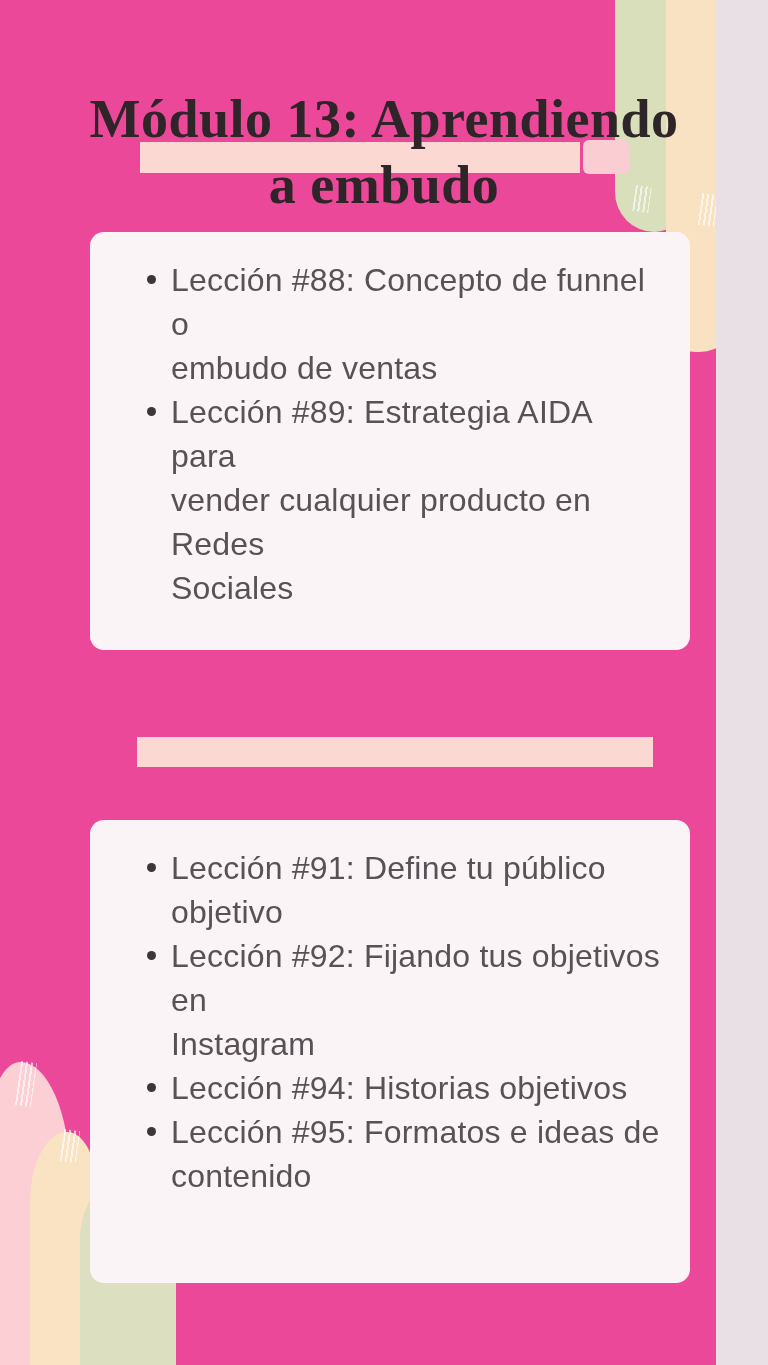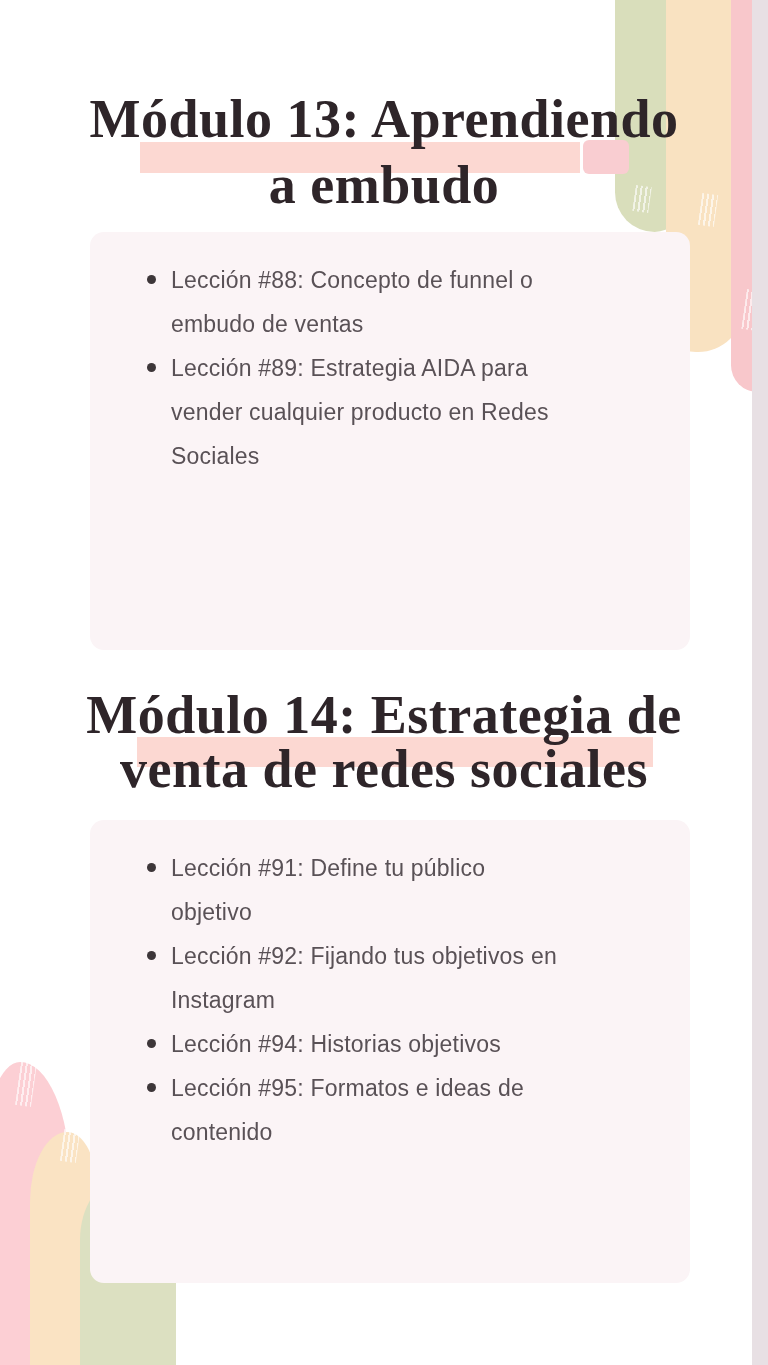--- a/index.html
+++ b/index.html
@@ -1,22 +1,21 @@
 <!DOCTYPE html>
 <html><head>
 <meta charset="utf-8">
 <style>
   html,body{margin:0;padding:0;background:#e8e0e4;}
   .stage{
     position:relative;
     width:716px;height:1365px;
     overflow:hidden;
-    background:#ffffff;
+    background:#ec4899;
     font-family:"Liberation Sans", sans-serif;
-    padding-left:36px;
   }
   
   .stroke{position:absolute;}
   .tr-green{left:615px;top:-8px;width:68px;height:240px;background:#d9debb;border-radius:0 0 30px 42px;z-index:1;}
   .tr-peach{left:666px;top:-8px;width:78px;height:360px;background:#f9e2c1;border-radius:0 0 46px 30px;z-index:2;}
   .tr-pink{left:731px;top:-8px;width:45px;height:400px;background:#f8c7cb;border-radius:0 0 34px 50px;z-index:3;}
   .tr-pink-patch{left:583px;top:140px;width:46px;height:34px;background:#f9cdd1;border-radius:6px;z-index:1;}
   .bl-pink{left:-16px;top:1062px;width:86px;height:310px;background:#fccfd4;border-radius:42% 58% 0 0 / 95px 115px 0 0;z-index:1;}
   .bl-peach{left:30px;top:1132px;width:68px;height:240px;background:#fae3c3;border-radius:55% 45% 0 0 / 70px 62px 0 0;z-index:2;}
   .bl-green{left:80px;top:1178px;width:96px;height:195px;background:#dce0c1;border-radius:45% 55% 0 0 / 62px 78px 0 0;z-index:3;}
@@ -50,21 +49,21 @@
   
   .card{
     position:absolute;left:90px;width:600px;
     background:#fbf4f6;border-radius:14px;z-index:4;
   }
   .card1{top:232px;height:418px;}
   .card2{top:820px;height:463px;}
   .card ul{margin:0;padding:26px 30px 0 57px;list-style:none;}
   .card li{
     position:relative;padding-left:24px;
-    font-size:23px;line-height:44px;
+    font-size:32px;line-height:44px;
     color:#595156;letter-spacing:.2px;
     white-space:pre-line;
   }
   .card li::before{
     content:"";position:absolute;left:0;top:17px;
     width:9px;height:9px;border-radius:50%;
     background:#3d3639;
   }
 </style>
 </head>
@@ -96,24 +95,20 @@
     <ul>
       <li>Lección #88: Concepto de funnel o
 embudo de ventas</li>
       <li>Lección #89: Estrategia AIDA para
 vender cualquier producto en Redes
 Sociales</li>
     </ul>
   </section>
 
   <div class="hl hl2"></div>
-  <h1 class="title t2">
-    <span>Módulo 14: Estrategia de</span>
-    <span>venta de redes sociales</span>
-  </h1>
 
   <section class="card card2">
     <ul>
       <li>Lección #91: Define tu público
 objetivo</li>
       <li>Lección #92: Fijando tus objetivos en
 Instagram</li>
       <li>Lección #94: Historias objetivos</li>
       <li>Lección #95: Formatos e ideas de
 contenido</li>

